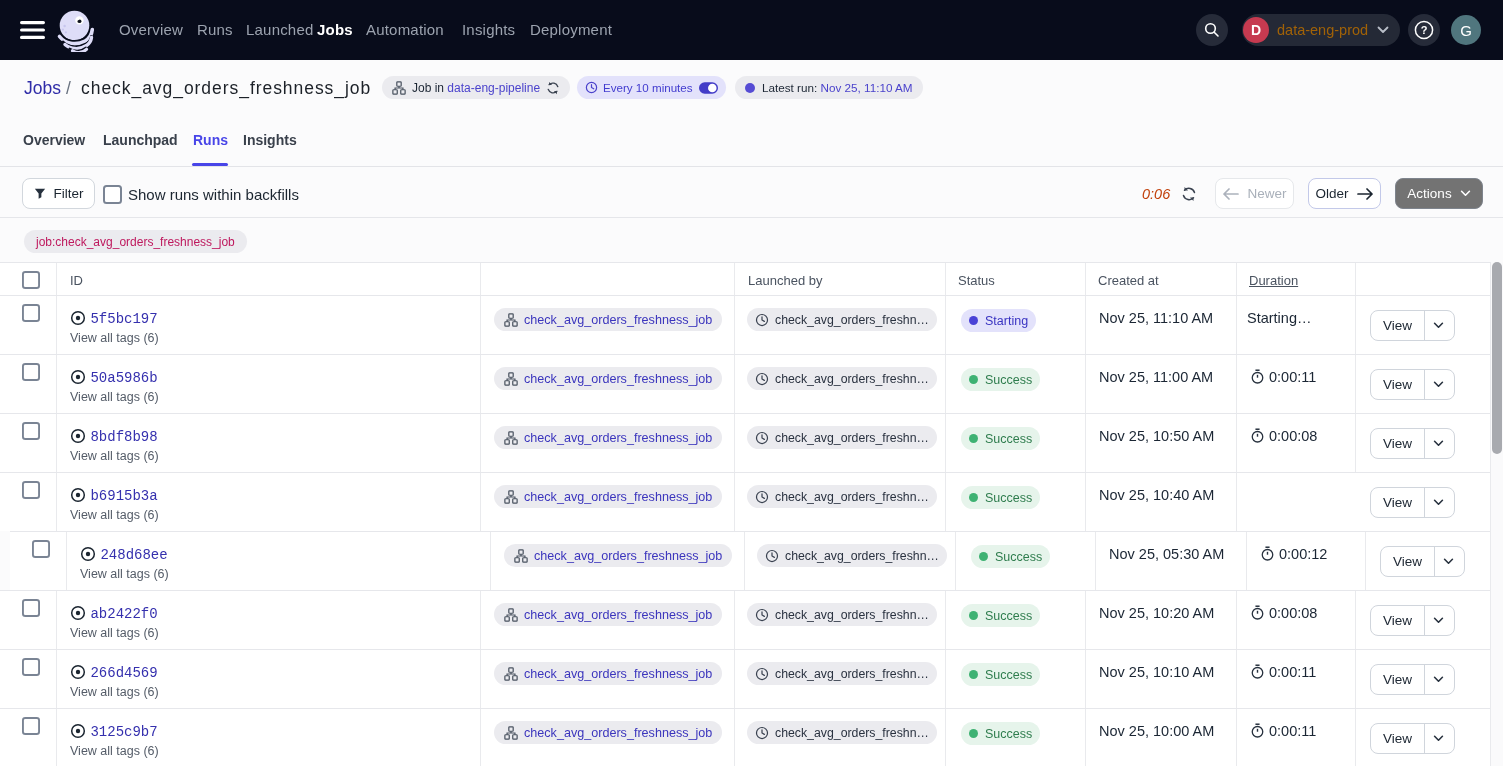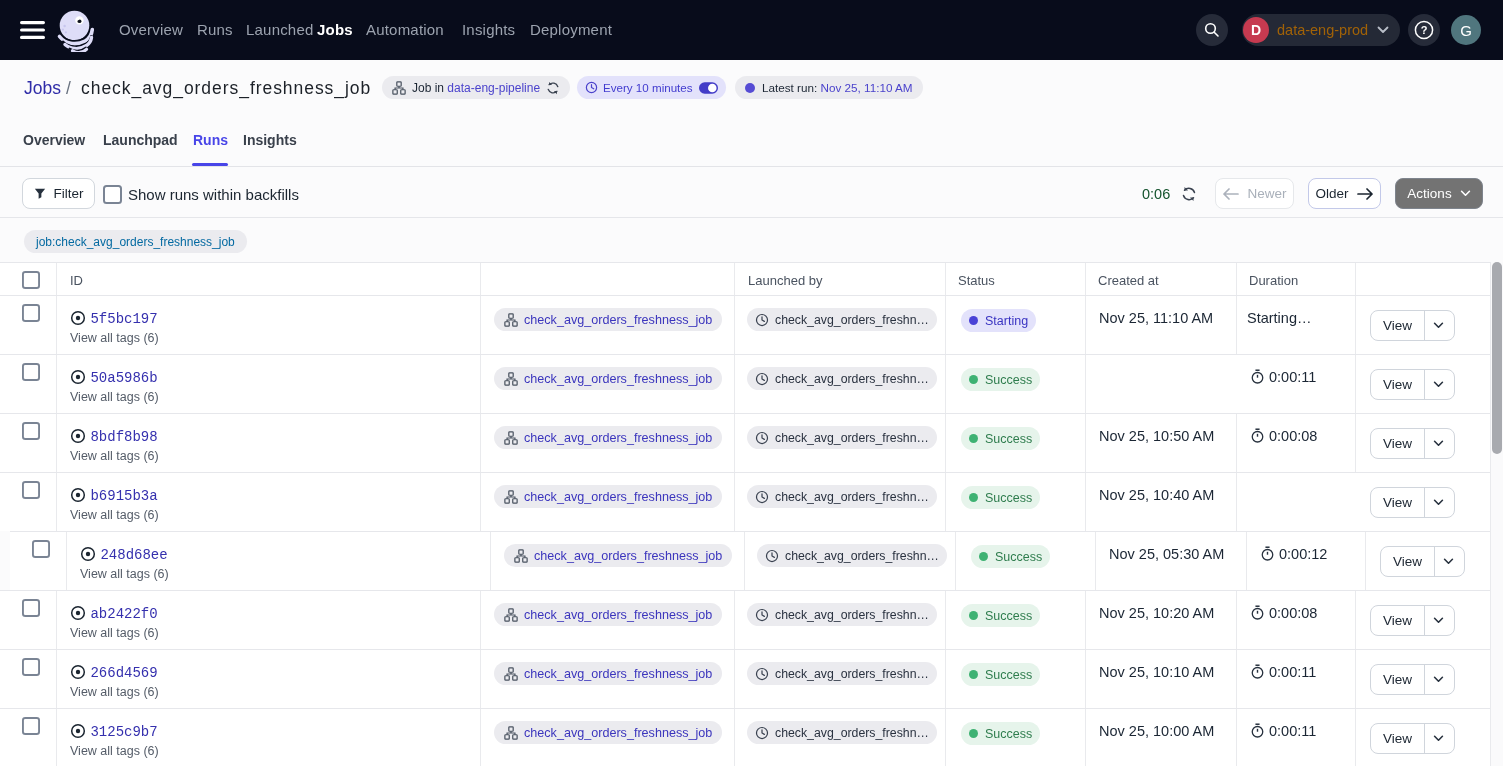--- a/index.html
+++ b/index.html
@@ -146,42 +146,42 @@
   <svg width="12" height="12" viewBox="0 0 14 14" style="margin-right:8px;">
     <path d="M1 1 h12 L8.6 6.3 v4.5 l-3.2 1.7 V6.3 Z" fill="#27313E"></path>
   </svg>
   Filter
 </div>
 <svg class="abs" style="left:103px; top:185px;" width="19" height="19" viewBox="0 0 19 19">
   <rect x="1" y="1" width="17" height="17" rx="2.5" stroke="#7A8494" stroke-width="2" fill="#fff"></rect>
 </svg>
 <span class="abs" style="left:128px; top:186px; font-size:15px; color:#1B2530;">Show runs within backfills</span>
 
-<span class="abs" style="left:1142px; top:186px; font-size:14.5px; color:#14532d;">0:06</span>
+<span class="abs" style="left:1142px; top:186px; font-size:14.5px; color:#c2410c;font-style:italic;">0:06</span>
 <svg class="abs" style="left:1181px; top:186px;" width="16" height="16" viewBox="0 0 16 16">
   <path d="M13.5 6.5 A6 6 0 0 0 3.5 4.2 M2.5 9.5 A6 6 0 0 0 12.5 11.8" stroke="#3A4250" stroke-width="1.5" fill="none" stroke-linecap="round"></path>
   <path d="M3.5 1 v3.5 h3.5z" fill="#3A4250"></path>
   <path d="M12.5 15 v-3.5 h-3.5z" fill="#3A4250"></path>
 </svg>
 <div class="btn" style="left:1215px; top:178px; width:79px; color:#A9B0BA; border-color:#E6E8EB;"><svg width="17" height="12" viewBox="0 0 17 12" style="margin-right:8px;">
       <path d="M16 6 H2 M7 1 L2 6 L7 11" stroke="#ACB2BC" stroke-width="1.7" fill="none" stroke-linecap="round" stroke-linejoin="round"></path>
     </svg>Newer</div>
 <div class="btn" style="left:1308px; top:178px; width:73px; border-color:#C3C9E9;">Older<svg width="17" height="12" viewBox="0 0 17 12" style="margin-left:8px;">
       <path d="M1 6 H15 M10 1 L15 6 L10 11" stroke="#1B2530" stroke-width="1.7" fill="none" stroke-linecap="round" stroke-linejoin="round"></path>
     </svg></div>
 <div class="btn" style="left:1395px; top:178px; width:88px; background:#737373; border-color:#7E848D; color:#fff;">
   Actions
   <svg width="11" height="7" viewBox="0 0 12 8" style="margin-left:8px;">
     <path d="M1.5 1.5 L6 6 L10.5 1.5" stroke="#fff" stroke-width="1.8" fill="none" stroke-linecap="round" stroke-linejoin="round"></path>
   </svg>
 </div>
 
 <div class="abs" style="left:0; top:217px; width:1503px; height:1px; background:#E5E6EA;"></div>
 
-<div class="pill" style="left:24px; top:230px; padding:0 12px; border-radius:12px; font-size:12px; color:#0369a1;">job:check_avg_orders_freshness_job</div>
+<div class="pill" style="left:24px; top:230px; padding:0 12px; border-radius:12px; font-size:12px; color:#be185d;">job:check_avg_orders_freshness_job</div>
 
 <div id="tbl">
     <div class="trow" style="top:0; height:33px; background:#fff;">
   <svg class="abs" style="left:22px; top:8px;" width="18" height="18" viewBox="0 0 19 19">
         <rect x="1" y="1" width="17" height="17" rx="2.5" stroke="#7A8494" stroke-width="2" fill="#fff"></rect>
       </svg>
   <div class="cell hdr" style="left:0; width:57px;"></div>
   <div class="cell hdr" style="left:57px; width:424px;">
         <span class="abs" style="left:13px; top:10px;">ID</span>
       </div>
@@ -191,21 +191,21 @@
   <div class="cell hdr" style="left:735px; width:211px;">
         <span class="abs" style="left:13px; top:10px;">Launched by</span>
       </div>
   <div class="cell hdr" style="left:946px; width:140px;">
         <span class="abs" style="left:12px; top:10px;">Status</span>
       </div>
   <div class="cell hdr" style="left:1086px; width:151px;">
         <span class="abs" style="left:12px; top:10px;">Created at</span>
       </div>
   <div class="cell hdr" style="left:1237px; width:119px;">
-        <span class="abs" style="left:12px; top:10px;">Duration</span>
+        <span class="abs" style="left:12px; top:10px;text-decoration:underline;">Duration</span>
       </div>
   <div class="cell hdr" style="left:1356px; width:134px; border-right:none;"></div>
 </div>
     <div class="trow" style="top:33px; height:59px;">
     <svg class="abs" style="left:22px; top:8px;" width="18" height="18" viewBox="0 0 19 19">
         <rect x="1" y="1" width="17" height="17" rx="2.5" stroke="#7A8494" stroke-width="2" fill="#fff"></rect>
       </svg>
     <div class="cell" style="left:0; width:57px;"></div>
     <div class="cell" style="left:57px; width:424px;">
       <span class="abs" style="left:13px; top:13px;"><svg width="16" height="16" viewBox="0 0 16 16" style="vertical-align:-3px;">
@@ -268,20 +268,23 @@
           </svg>check_avg_orders_freshness_job</div>
     </div>
     <div class="cell" style="left:735px; width:211px;">
       <div class="gpill" style="left:12px; padding:0 8px; color:#2A3240;"><svg width="14" height="14" viewBox="0 0 16 16" style="margin:0 6px 0 0;">
             <circle cx="8" cy="8" r="6.3" stroke="#3A4250" stroke-width="1.4" fill="none"></circle>
             <path d="M8 4.5 V8 L10.7 9.6" stroke="#3A4250" stroke-width="1.4" fill="none" stroke-linecap="round"></path>
           </svg>check_avg_orders_freshn…</div>
     </div>
     <div class="cell" style="left:946px; width:140px;">
         <div class="statuspill" style="left:15px; background:#E6F4EB; color:#2F7D4E;"><span style="width:9px;height:9px;border-radius:50%;background:#3EB273;margin-right:7px;"></span>Success</div>
+      </div>
+    <div class="cell" style="left:1086px; width:151px;">
+        <span class="abs datecell" style="left:13px; top:14px;">Nov 25, 11:00 AM</span>
       </div>
     <div class="cell" style="left:1237px; width:119px;">
         <span class="abs datecell" style="left:13px; top:14px;"><svg width="15" height="15" viewBox="0 0 16 16" style="vertical-align:-2px; margin-right:4px;">
             <circle cx="8" cy="9.3" r="5.6" stroke="#27313E" stroke-width="1.4" fill="none"></circle>
             <line x1="8" y1="6.2" x2="8" y2="9.3" stroke="#27313E" stroke-width="1.5"></line>
             <line x1="5.8" y1="1.3" x2="10.2" y2="1.3" stroke="#27313E" stroke-width="1.6"></line>
           </svg>0:00:11</span>
       </div>
     <div class="cell" style="left:1356px; width:134px; border-right:none;">
       <div class="viewbtn" style="left:14px;">

